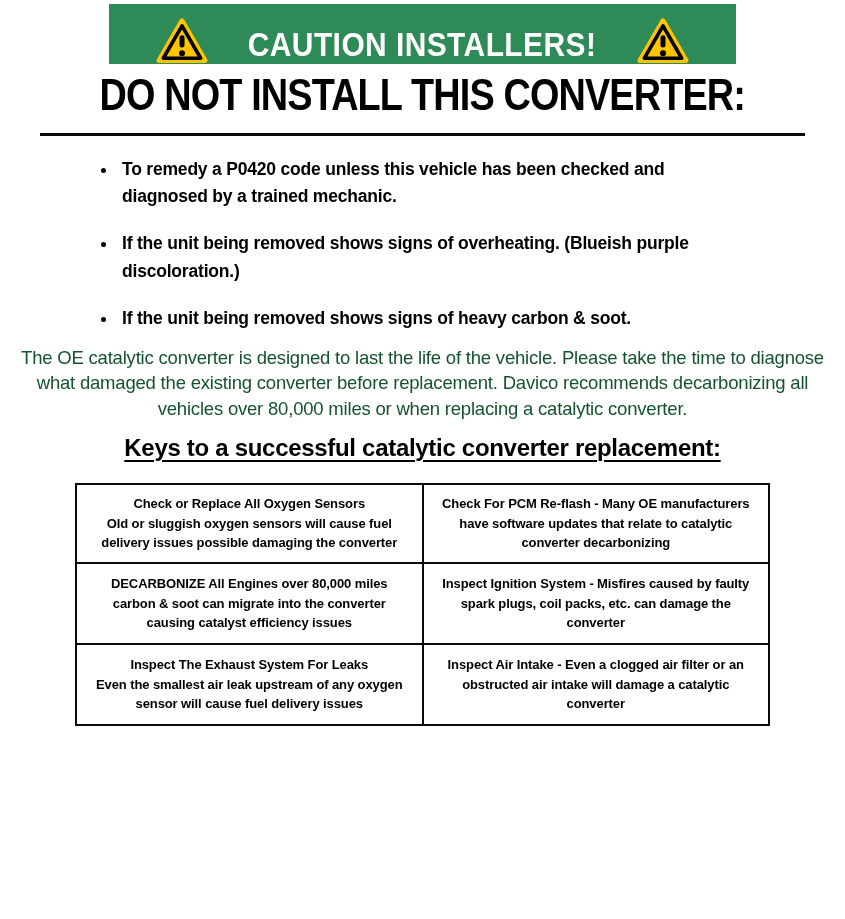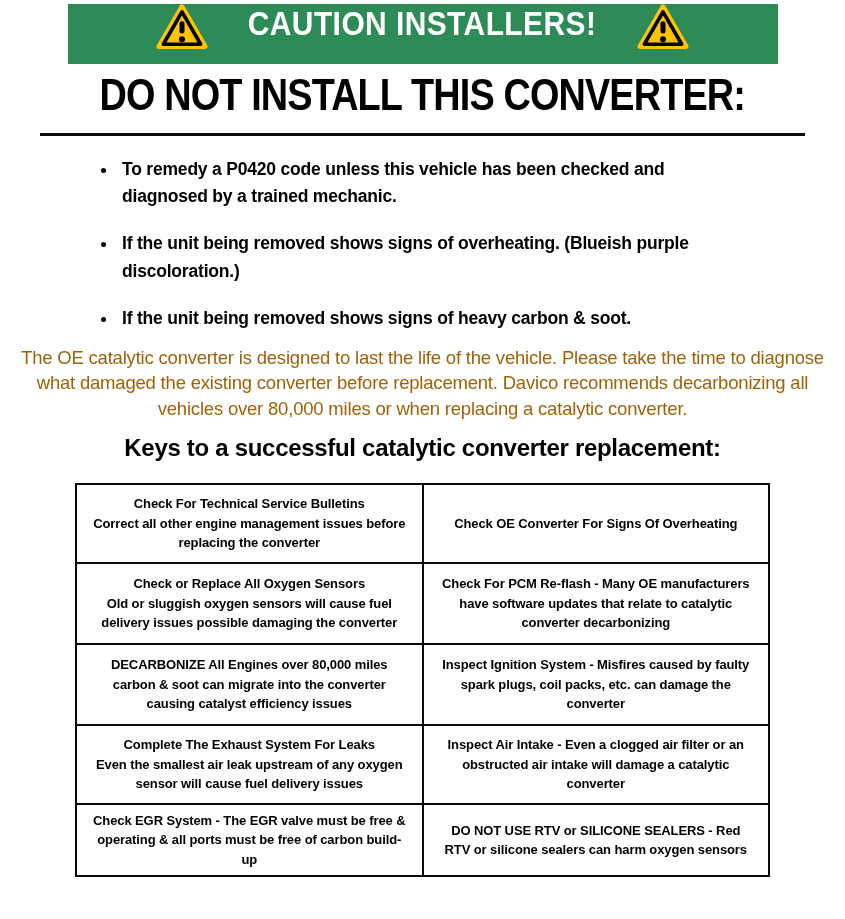--- a/index.html
+++ b/index.html
@@ -3,23 +3,23 @@
 <meta charset="utf-8">
 <style>
   html,body { margin:0; padding:0; }
   body {
     width:845px; height:919px; background:#ffffff; overflow:hidden;
     font-family:"Liberation Sans", sans-serif; color:#000;
   }
 
   
   .banner {
-    width:710px; height:60px; margin:4px auto 0;
+    width:627px; height:60px; margin:4px auto 0;
     background:var(--banner-green,#2E8B57);
-    display:flex; align-items:flex-start; justify-content:center; gap:16px;
+    display:flex; align-items:flex-end; justify-content:center; gap:16px;
   }
   .banner-title {
     color:#ffffff; font-weight:bold; font-size:34px; white-space:nowrap;
     transform:scaleX(0.88); letter-spacing:0.5px;
   }
   .warn-icon svg { width:52px; height:46px; display:block; }
 
   
   .main-heading {
     margin:8px 0 8px; text-align:center; font-size:44px; font-weight:bold;
@@ -34,27 +34,27 @@
     width:625px; margin:18px 0 0 100px; padding-left:18px;
     font-weight:bold; font-size:17.5px; line-height:1.55;
     letter-spacing:-0.2px;
   }
   .warnings li { padding-left:4px;margin-top:20px; }
 
   
   .intro {
     margin:13px auto 0; width:840px; text-align:center;
     font-size:18.5px; font-weight:normal; line-height:1.37;
-    white-space:pre-line; color:#a16207; letter-spacing:-0.2px;
+    white-space:pre-line; color:#14532d; letter-spacing:-0.2px;
   }
 
   
   .keys-heading {
     margin:13px 0 0; text-align:center; font-size:24px; font-weight:bold;
-    text-underline-offset:4px;
+    text-decoration:underline; text-underline-offset:4px;
     text-decoration-thickness:2px; letter-spacing:-0.3px;
   }
 
   
   .tips-table {
     width:695px; margin:21px auto 0; border-collapse:collapse;
     table-layout:fixed;
   }
   .tips-table td {
     width:50%; border:2.5px solid #0a0a0a;
@@ -107,36 +107,27 @@
 
 <p class="intro">The OE catalytic converter is designed to last the life of the vehicle. Please take the time to diagnose
 what damaged the existing converter before replacement. Davico recommends decarbonizing all
 vehicles over 80,000 miles or when replacing a catalytic converter.</p>
 
 <h2 class="keys-heading">Keys to a successful catalytic converter replacement:</h2>
 
 <table class="tips-table">
   <tbody>
     <tr>
-      <td>Check For Technical Service Bulletins
-Correct all other engine management issues before replacing the converter</td>
-      <td class="cell-lg">Check OE Converter For Signs Of Overheating</td>
-    </tr>
-    <tr>
       <td>Check or Replace All Oxygen Sensors
 Old or sluggish oxygen sensors will cause fuel delivery issues possible damaging the converter</td>
       <td>Check For PCM Re-flash - Many OE manufacturers have software updates that relate to catalytic converter decarbonizing</td>
     </tr>
     <tr>
       <td>DECARBONIZE All Engines over 80,000 miles carbon &amp; soot can migrate into the converter causing catalyst efficiency issues</td>
       <td>Inspect Ignition System - Misfires caused by faulty spark plugs, coil packs, etc. can damage the converter</td>
     </tr>
     <tr>
-      <td>Complete The Exhaust System For Leaks
+      <td>Inspect The Exhaust System For Leaks
 Even the smallest air leak upstream of any oxygen sensor will cause fuel delivery issues</td>
       <td>Inspect Air Intake - Even a clogged air filter or an obstructed air intake will damage a catalytic converter</td>
-    </tr>
-    <tr>
-      <td>Check EGR System - The EGR valve must be free &amp; operating &amp; all ports must be free of carbon build-up</td>
-      <td>DO NOT USE RTV or SILICONE SEALERS - Red RTV or silicone sealers can harm oxygen sensors</td>
     </tr>
   </tbody>
 </table>
 
 </body></html>

